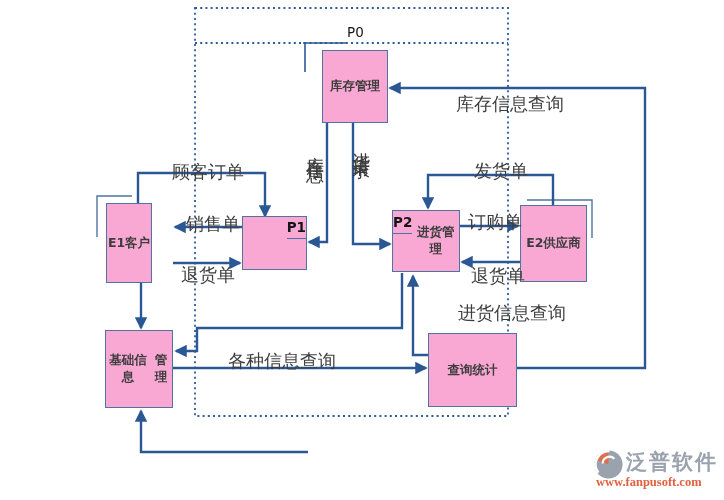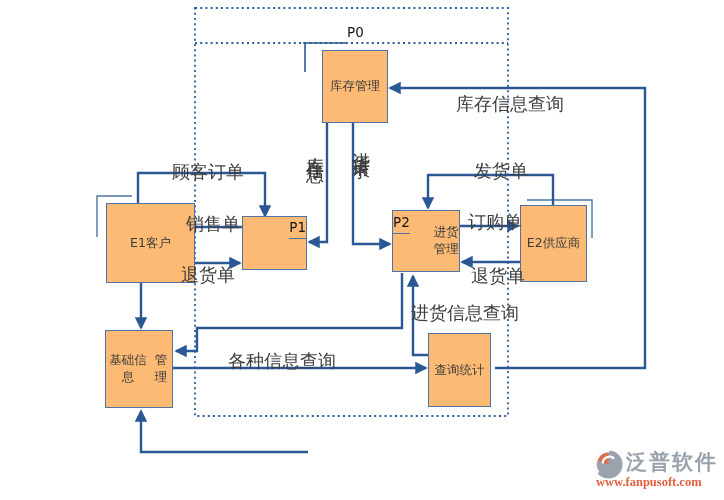--- a/index.html
+++ b/index.html
@@ -1,21 +1,21 @@
 <!DOCTYPE html>
 <html><head>
 <meta charset="utf-8">
 <style>
   html,body{margin:0;padding:0;background:#fff;}
   #canvas{position:relative;width:724px;height:500px;background:#fff;overflow:hidden;
           font-family:"DejaVu Sans","Liberation Sans",sans-serif;}
   #wires{position:absolute;left:0;top:0;width:724px;height:500px;}
-  .box{position:absolute;background:#fdba74;border:1.4px solid #4f74a3;display:flex;
+  .box{position:absolute;background:#f9a8d4;border:1.4px solid #4f74a3;display:flex;
        align-items:center;justify-content:center;font-size:12.5px;color:#3d3d3d;
-       text-align:center;box-sizing:border-box;line-height:1.35;}
+       text-align:center;box-sizing:border-box;line-height:1.35;font-weight:bold;}
   .split{flex-direction:row;align-items:stretch;justify-content:flex-end;}
   .box-head{border-bottom:1.4px solid #4f74a3;display:flex;align-items:center;
             justify-content:center;color:#141414;font-size:13.5px;}
   .box-body{flex:1;display:flex;align-items:center;justify-content:center;}
   .flabel{position:absolute;font-size:18px;color:#3d3d3d;white-space:nowrap;}
   .vlabel{writing-mode:vertical-rl;text-orientation:upright;letter-spacing:3px;line-height:1;}
   .p0{color:#141414;font-size:13.5px;}
   .logo-name{position:absolute;left:626px;top:448px;font-size:21px;font-weight:bold;
              color:#9aa2ae;letter-spacing:2px;white-space:nowrap;}
   .logo-url{position:absolute;left:596px;top:475px;font-size:12.5px;font-weight:bold;
@@ -62,53 +62,53 @@
   <div class="flabel p0" style="left:347px;top:24px;">P0</div>
 
   <div class="box" style="left:322px;top:50px;width:66px;height:73px;">
     <span>库存管理</span>
   </div>
 
   <div class="box split" style="left:242px;top:216px;width:65px;height:54px;">
     <div class="box-head" style="height:21px;">P1</div>
   </div>
 
-  <div class="box split" style="left:392px;top:210px;width:68px;height:62px;gap:24px;">
+  <div class="box split" style="left:392px;top:210px;width:68px;height:62px;">
     <div class="box-head" style="height:22px;">P2</div>
     <div class="box-body">进货管理</div>
   </div>
 
-  <div class="box" style="left:106px;top:203px;width:89px;height:80px;">
+  <div class="box" style="left:106px;top:203px;width:46px;height:80px;">
     <span>E1客户</span>
   </div>
 
   <div class="box" style="left:520px;top:205px;width:67px;height:77px;">
     <span>E2供应商</span>
   </div>
 
   <div class="box" style="left:105px;top:330px;width:68px;height:78px;flex-direction:row;">
     <span>基础信息</span>
     <span>管理</span>
   </div>
 
-  <div class="box" style="left:428px;top:333px;width:63px;height:74px;">
+  <div class="box" style="left:428px;top:333px;width:89px;height:74px;">
     <span>查询统计</span>
   </div>
 
 
   <div class="flabel" style="left:172px;top:160px;">顾客订单</div>
   <div class="flabel" style="left:186px;top:212px;">销售单</div>
   <div class="flabel" style="left:181px;top:263px;">退货单</div>
   <div class="flabel vlabel" style="left:306px;top:142px;">库存信息</div>
   <div class="flabel vlabel" style="left:352px;top:138px;">进货请求</div>
   <div class="flabel" style="left:456px;top:92px;">库存信息查询</div>
   <div class="flabel" style="left:474px;top:159px;">发货单</div>
   <div class="flabel" style="left:468px;top:210px;">订购单</div>
   <div class="flabel" style="left:471px;top:264px;">退货单</div>
-  <div class="flabel" style="left:411px;top:301px;">进货信息查询</div>
+  <div class="flabel" style="left:411px;top:301px;padding-left:47px;">进货信息查询</div>
   <div class="flabel" style="left:228px;top:349px;">各种信息查询</div>
 
   <svg class="logo-icon" width="31" height="31" viewBox="0 0 32 32">
     <circle cx="16" cy="16" r="14.5" fill="#9aa2ae"></circle>
     <path d="M16,16 L16,1.5 A14.5,14.5 0 0 0 2.5,11 z" fill="#d9724e"></path>
     <path d="M17,2 A14,14 0 0 0 5.5,24.5" fill="none" stroke="#ffffff" stroke-width="2.6"></path>
     <path d="M10,15 A7,7 0 0 1 22,10" fill="none" stroke="#ffffff" stroke-width="2.2"></path>
   </svg>
   <div class="logo-name">泛普软件</div>
   <div class="logo-url">www.fanpusoft.com</div>

